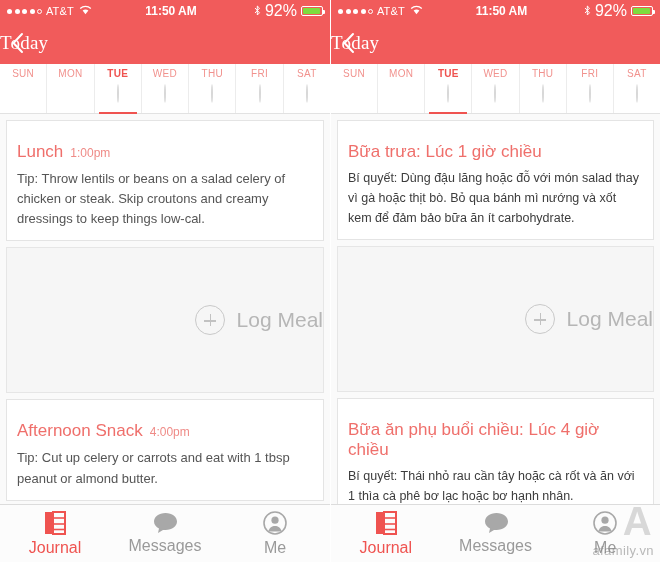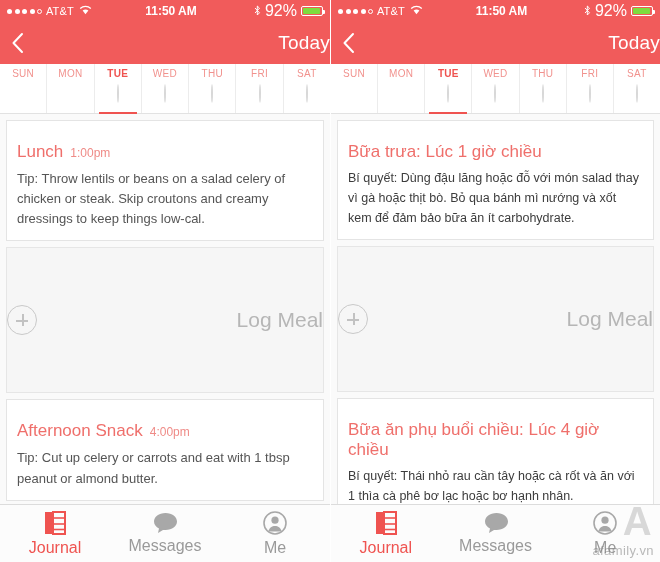--- a/index.html
+++ b/index.html
@@ -43,22 +43,22 @@
   .navbar {
     height: 42px; background: #f15b5b; color: #fff;
     display: flex; align-items: center; position: relative;
   }
   .back-chevron {
     width: 34px; height: 42px; display: flex; align-items: center; justify-content: center;
     cursor: pointer;
   }
   .back-chevron svg { display: block; }
   .nav-title {
-    position: absolute; left: 0; right: 0; text-align: right;
-    font-size: 19px; font-weight: 300; letter-spacing: .2px;
+    position: absolute; left: 0; right: 0; text-align: left;
+    font-size: 19px; font-weight: 300; letter-spacing: .2px; font-family: Liberation Serif, serif;
   }
 
   
   .daystrip {
     height: 50px; background: #fff; display: flex;
     border-bottom: 1px solid #e2e2e2;
   }
   .day {
     flex: 1; display: flex; flex-direction: column; align-items: center;
     padding-top: 4px; position: relative; cursor: pointer;
@@ -90,21 +90,21 @@
   .card-body {
     font-size: 13px; line-height: 1.55; color: #555;
     padding: 0 10px 11px 10px;
   }
   .card-body.vi { font-size: 12.5px; line-height: 1.6; color: #3c3c3c; padding-top: 2px; }
   .card-head.vi { padding-bottom: 4px; }
 
   .logmeal {
     margin: 6px 6px 0 6px; height: 146px; background: #f6f6f6;
     border: 1px solid #e6e6e6; display: flex; align-items: center;
-    justify-content: space-between; gap: 12px; cursor: pointer;
+    justify-content: flex-end; gap: 12px; cursor: pointer;
   }
   .plus-circle {
     width: 30px; height: 30px; border-radius: 50%; border: 1px solid #c9c9c9;
     position: relative;
   }
   .plus-circle::before, .plus-circle::after {
     content: ""; position: absolute; background: #c2c2c2;
   }
   .plus-circle::before { left: 8px; right: 8px; top: 14px; height: 1.5px; }
   .plus-circle::after { top: 8px; bottom: 8px; left: 14px; width: 1.5px; }

